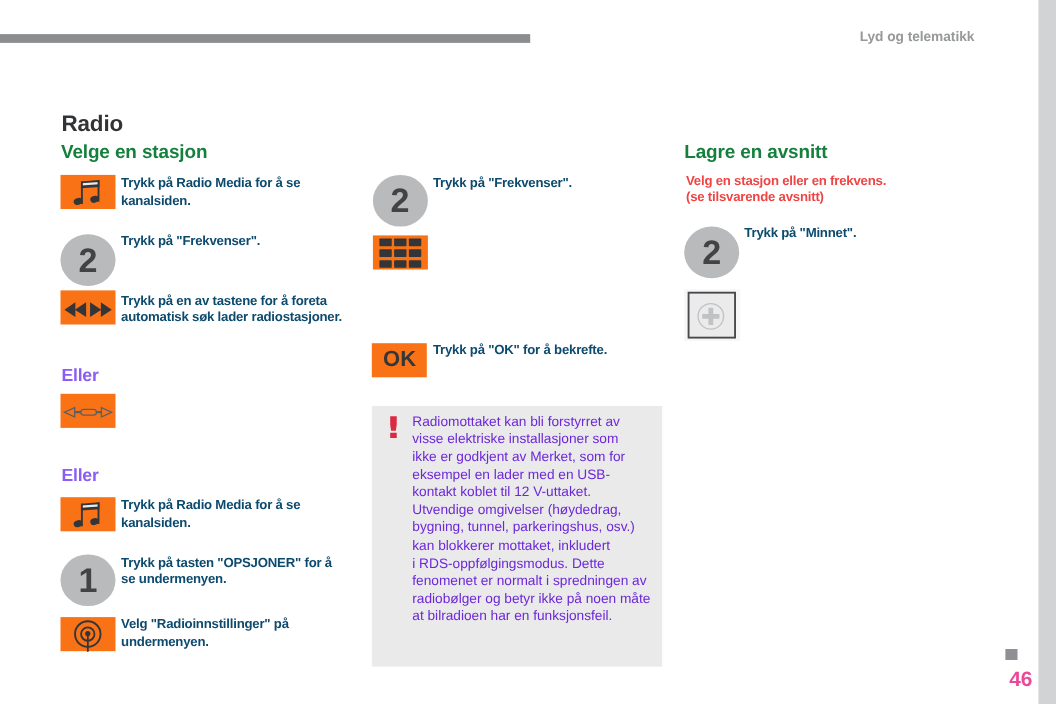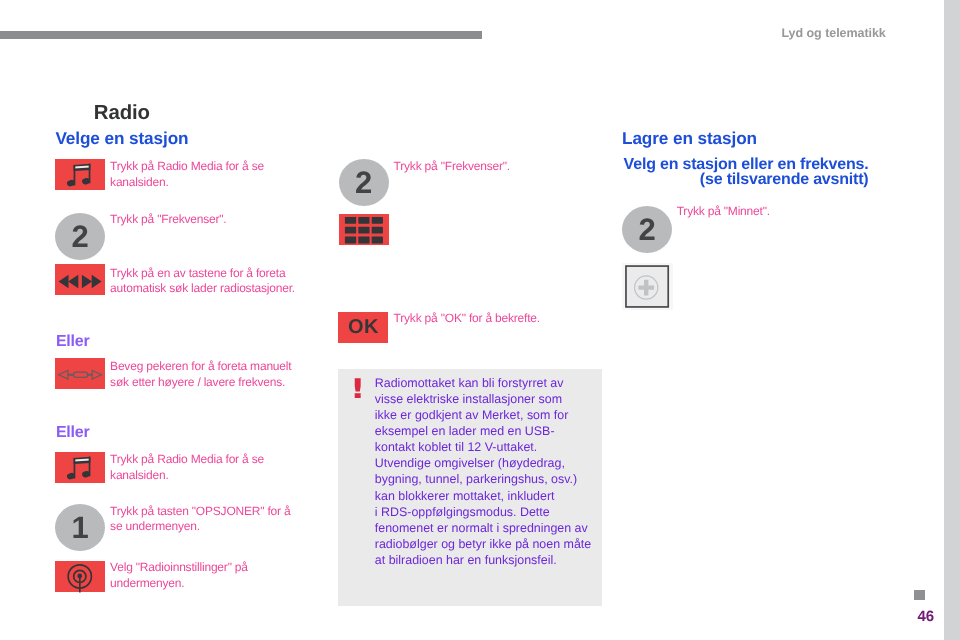--- a/index.html
+++ b/index.html
@@ -4,38 +4,38 @@
 <style>
   html,body{margin:0;padding:0;}
   body{width:960px;height:640px;background:#ffffff;font-family:"Liberation Sans",sans-serif;overflow:hidden;
        -webkit-font-smoothing:antialiased;text-rendering:geometricPrecision;}
   .page{position:absolute;left:0;top:0;width:960px;height:640px;background:#fff;}
   .right-strip{position:absolute;left:944px;top:0;width:16px;height:640px;background:#d1d3d4;}
   .rule{position:absolute;left:0;top:31px;width:482px;height:8px;background:#8b8d8f;}
   .chapter{position:absolute;left:781.5px;top:26.6px;font-size:12.5px;font-weight:bold;line-height:1;
            color:#96989a;letter-spacing:-0.05px;}
 
-  .h1{position:absolute;left:55.8px;top:102.7px;font-size:20.4px;font-weight:bold;color:#313335;line-height:1;letter-spacing:-0.1px;margin-left:38px;}
-  .sub{position:absolute;font-size:17.2px;font-weight:bold;color:#1d4ed8;line-height:1;letter-spacing:-0.1px;}
+  .h1{position:absolute;left:55.8px;top:102.7px;font-size:20.4px;font-weight:bold;color:#313335;line-height:1;letter-spacing:-0.1px;}
+  .sub{position:absolute;font-size:17.2px;font-weight:bold;color:#15803d;line-height:1;letter-spacing:-0.1px;}
   .or{position:absolute;font-size:16px;font-weight:bold;color:#8b5cf6;line-height:1;letter-spacing:-0.2px;}
-  .txt{position:absolute;font-size:12px;font-weight:normal;color:#ec4899;line-height:15.8px;letter-spacing:-0.2px;white-space:pre-line;}
-  .lead{position:absolute;font-size:16px;font-weight:bold;color:#1d4ed8;line-height:15.5px;letter-spacing:-0.2px;white-space:pre-line;text-align:right;}
+  .txt{position:absolute;font-size:12px;font-weight:bold;color:#0c4a6e;line-height:15.8px;letter-spacing:-0.2px;white-space:pre-line;}
+  .lead{position:absolute;font-size:12px;font-weight:bold;color:#ef4444;line-height:15.5px;letter-spacing:-0.2px;white-space:pre-line;}
 
-  .iconbox{position:absolute;width:50.2px;height:31px;background:#ef4444;display:flex;align-items:center;justify-content:center;}
+  .iconbox{position:absolute;width:50.2px;height:31px;background:#f97316;display:flex;align-items:center;justify-content:center;}
   .circ{position:absolute;width:50.2px;height:47.4px;border-radius:50%;background:#b8babc;color:#414345;
         font-size:31px;font-weight:bold;display:flex;align-items:center;justify-content:center;line-height:1;}
   .ok{font-size:20px;font-weight:bold;color:#343638;letter-spacing:0.3px;}
 
   .warn{position:absolute;left:338.3px;top:368.6px;width:264px;height:237px;background:#eaeaeb;}
   .warn-lines{position:absolute;left:36.5px;top:6.6px;font-size:12.45px;line-height:16.05px;color:#6d28d9;white-space:pre;}
   .bang{position:absolute;left:12.2px;top:7px;color:#dc2942;font-size:27px;font-weight:bold;line-height:1;
         font-family:"DejaVu Sans",sans-serif;transform:scaleX(1.25);transform-origin:left top;}
 
   .wm{position:absolute;left:680.6px;top:610.4px;font-size:27.3px;line-height:1;color:#a6a8aa;letter-spacing:-0.02px;}
-  .pageno{position:absolute;left:917.5px;top:608.8px;font-size:15px;font-weight:bold;color:#701a75;line-height:1;}
+  .pageno{position:absolute;left:917.5px;top:608.8px;font-size:19px;font-weight:bold;color:#ec4899;line-height:1;}
   .chapter-tab{position:absolute;left:914px;top:590px;width:10.8px;height:10px;background:#8e9093;}
 </style>
 </head>
 <body>
 
 <div class="page">
 
   <div class="right-strip"></div>
   <div class="rule"></div>
   <div class="chapter">Lyd og telematikk</div>
@@ -79,22 +79,20 @@
   <div class="iconbox" style="left:55px;top:358px;">
     <svg width="50.2" height="47.4" viewBox="0 0 50.2 47.4">
         <g fill="none" stroke="#5d5f62" stroke-width="1.2">
       <path d="M12.9 20.5 L3.6 24.7 L12.9 29.1 Z"></path>
       <path d="M37.2 20.5 L46.5 24.7 L37.2 29.1 Z"></path>
       <rect x="18.5" y="22.1" width="14.2" height="5.3" rx="2.65"></rect>
       <path d="M12.9 24.7 L18.5 24.7 M32.7 24.7 L37.2 24.7" stroke-width="2.0"></path>
     </g>
       </svg>
   </div>
-  <div class="txt" style="left:110.1px;top:358.9px;">Beveg pekeren for å foreta manuelt
-søk etter høyere / lavere frekvens.</div>
 
   <div class="or" style="left:55.9px;top:425.1px;">Eller</div>
 
   <div class="iconbox" style="left:55px;top:452px;">
     <svg width="50.2" height="47.4" viewBox="0 0 50.2 47.4">
         <g fill="#333538">
       <path d="M18.6 13.9 L35.4 12.7 L35.4 18.9 L18.6 20.1 Z"></path>
       <path d="M19.0 15.5 L35.0 14.4 L35.0 16.5 L19.0 17.6 Z" fill="#ebebec"></path>
       <rect x="18.6" y="13.9" width="1.7" height="20.6"></rect>
       <rect x="33.7" y="12.7" width="1.7" height="19.6"></rect>
@@ -154,21 +152,21 @@
 kontakt koblet til 12 V-uttaket.
 Utvendige omgivelser (høydedrag,
 bygning, tunnel, parkeringshus, osv.)
 kan blokkerer mottaket, inkludert
 i RDS-oppfølgingsmodus. Dette
 fenomenet er normalt i spredningen av
 radiobølger og betyr ikke på noen måte
 at bilradioen har en funksjonsfeil.</div>
   </div>
 
-  <div class="sub" style="left:622px;top:130px;">Lagre en stasjon</div>
+  <div class="sub" style="left:622px;top:130px;">Lagre en avsnitt</div>
   <div class="lead" style="left:623.6px;top:156.6px;">Velg en stasjon eller en frekvens.
 (se tilsvarende avsnitt)</div>
 
   <div class="circ" style="left:622px;top:205.5px;">2</div>
   <div class="txt" style="left:676.7px;top:203.7px;">Trykk på "Minnet".</div>
 
   <div class="iconbox" style="left:622px;top:263px;width:50.6px;height:46.8px;background:#f7f7f8;">
     <svg width="51" height="47" viewBox="0 0 51 47">
       <rect x="4.0" y="2.9" width="42.6" height="41.2" fill="#ebebec" stroke="#46484b" stroke-width="1.7"></rect>
       <circle cx="24.4" cy="24.6" r="11.7" fill="none" stroke="#c0c2c4" stroke-width="1.25"></circle>

